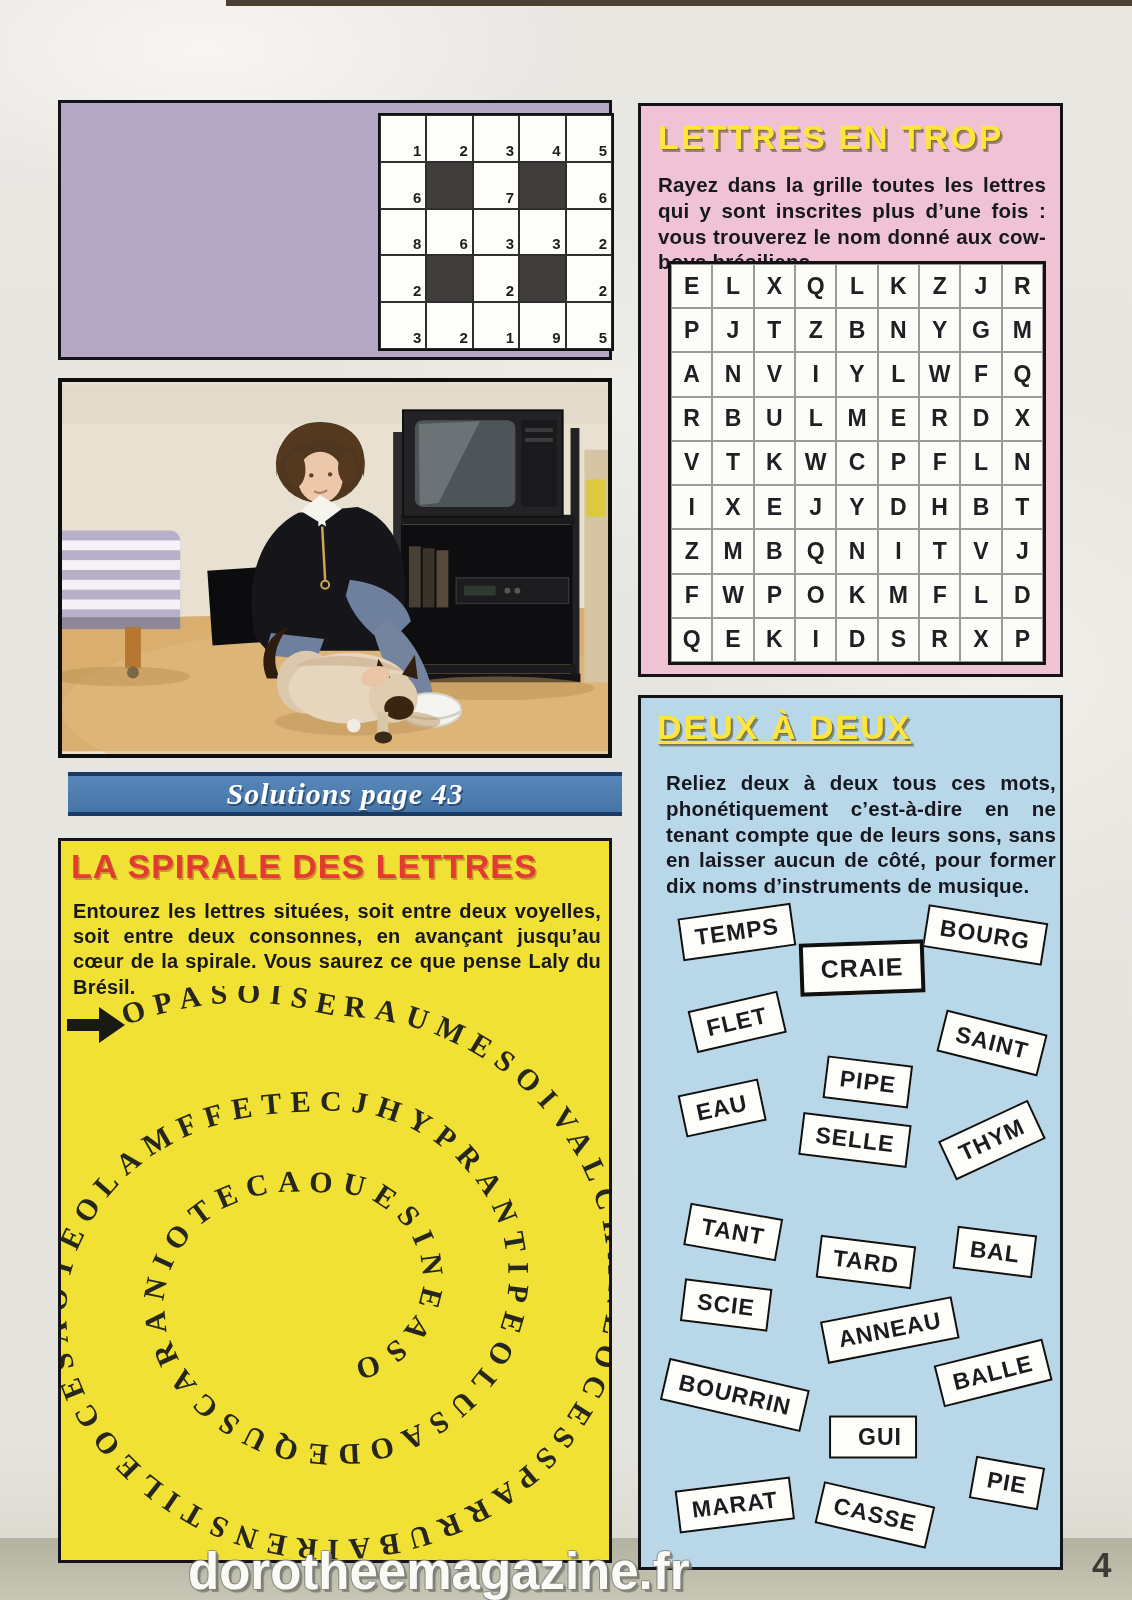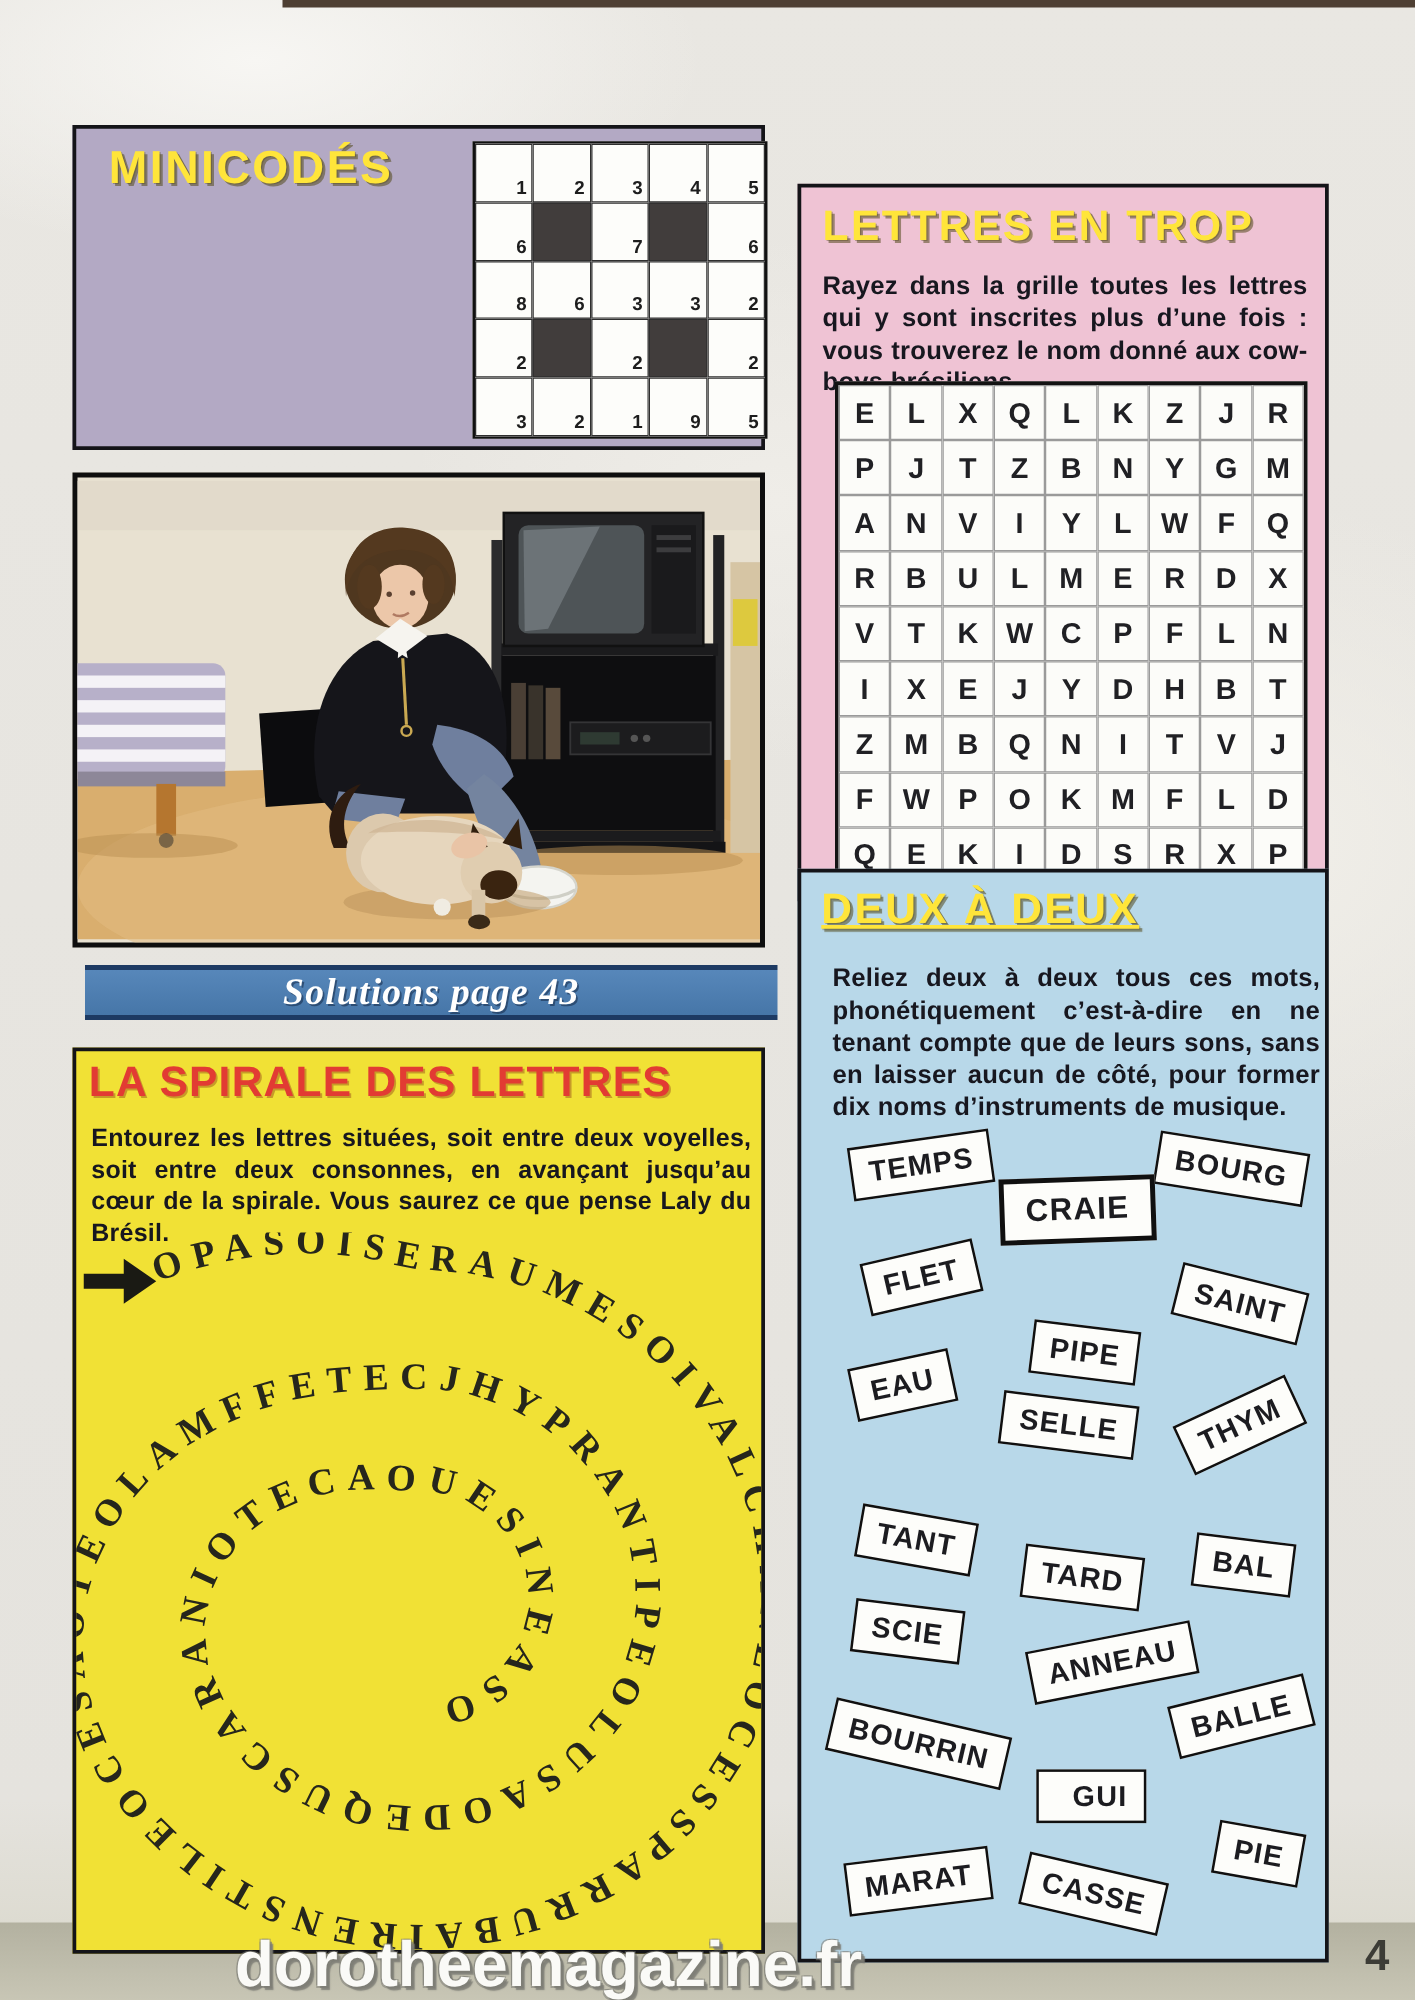--- a/index.html
+++ b/index.html
@@ -50,21 +50,21 @@
   
   #spirale{left:58px;top:838px;width:554px;height:725px;background:#f1e135;padding-left:42px;}
   #spirale .panel-title{color:#e23b33;text-shadow:1.5px 1.5px 0 rgba(120,25,18,.35);
     left:10px;top:6px;font-size:34px;letter-spacing:1px;}
   #spirale .panel-para{left:12px;top:58px;width:528px;font-size:20px;}
   #spiral-svg{position:absolute;left:0;top:145px;width:548px;height:574px;}
   #spiral-text{font-family:"Liberation Serif", serif;font-size:30px;font-weight:bold;
     letter-spacing:9px;fill:#26261c;}
 
   
-  #lettres{left:638px;top:103px;width:425px;height:574px;background:#efc3d4;margin-top:44px;}
+  #lettres{left:638px;top:103px;width:425px;height:574px;background:#efc3d4;}
   #lettres .panel-title{left:17px;top:12px;font-size:34px;}
   #lettres .panel-para{left:17px;top:66px;width:388px;font-size:20.5px;}
   #lt-grid{position:absolute;left:27px;top:155px;width:372px;height:398px;
     border:3px solid #131313;background:#fbfbf8;display:grid;
     grid-template-columns:repeat(9,1fr);grid-template-rows:repeat(9,1fr);}
   .lt-cell{border:1px solid #9a9a9a;display:flex;align-items:center;justify-content:center;
     font-weight:bold;font-size:23px;color:#202024;background:#fcfcf9;}
 
   
   #deux{left:638px;top:695px;width:425px;height:875px;background:#b8d8e9;}
@@ -86,21 +86,20 @@
       2px 1px 0 rgba(125,125,118,.7);}
 </style>
 </head>
 <body>
 
 <div class="page">
   <div class="bottom-strip"></div>
   <div class="top-edge"></div>
 
   <section class="panel" id="minicodes">
-    <h2 class="panel-title" style="margin:0;">MINICODÉS</h2>
     <div id="mc-grid">
         <div class="mc-cell">
           <span class="mc-num">1</span>
         </div>
         <div class="mc-cell">
           <span class="mc-num">2</span>
         </div>
         <div class="mc-cell">
           <span class="mc-num">3</span>
         </div>

